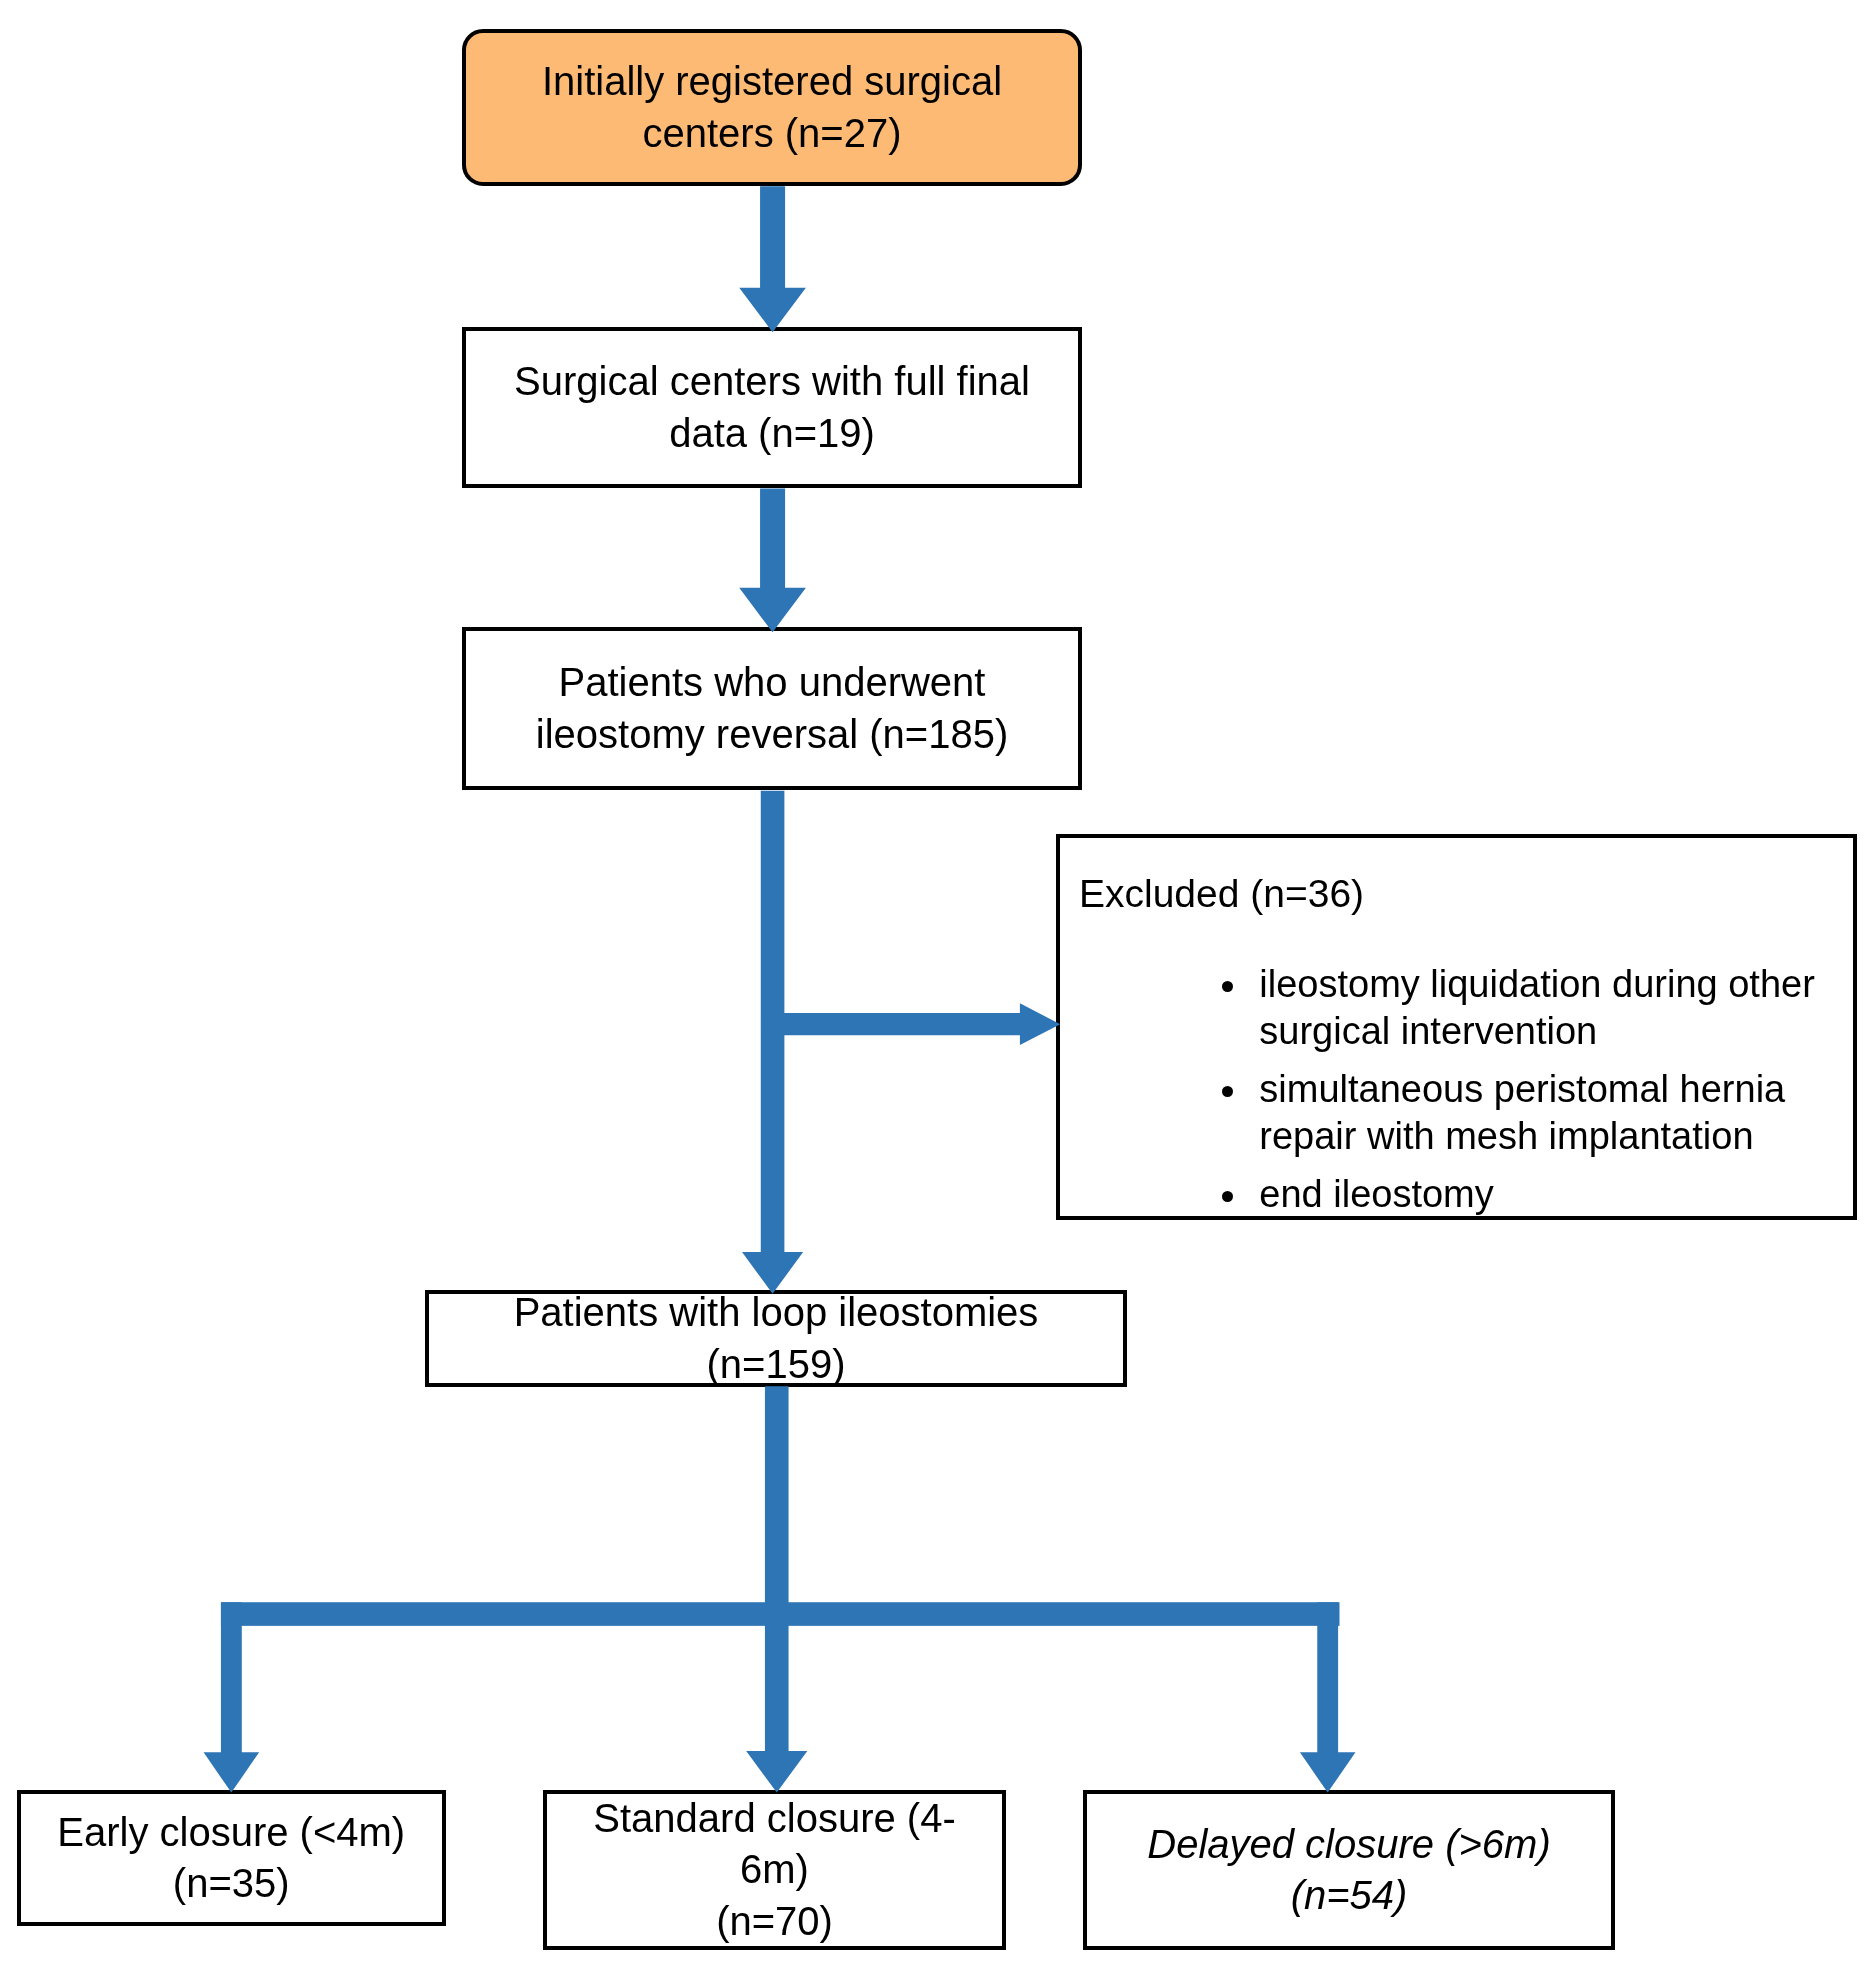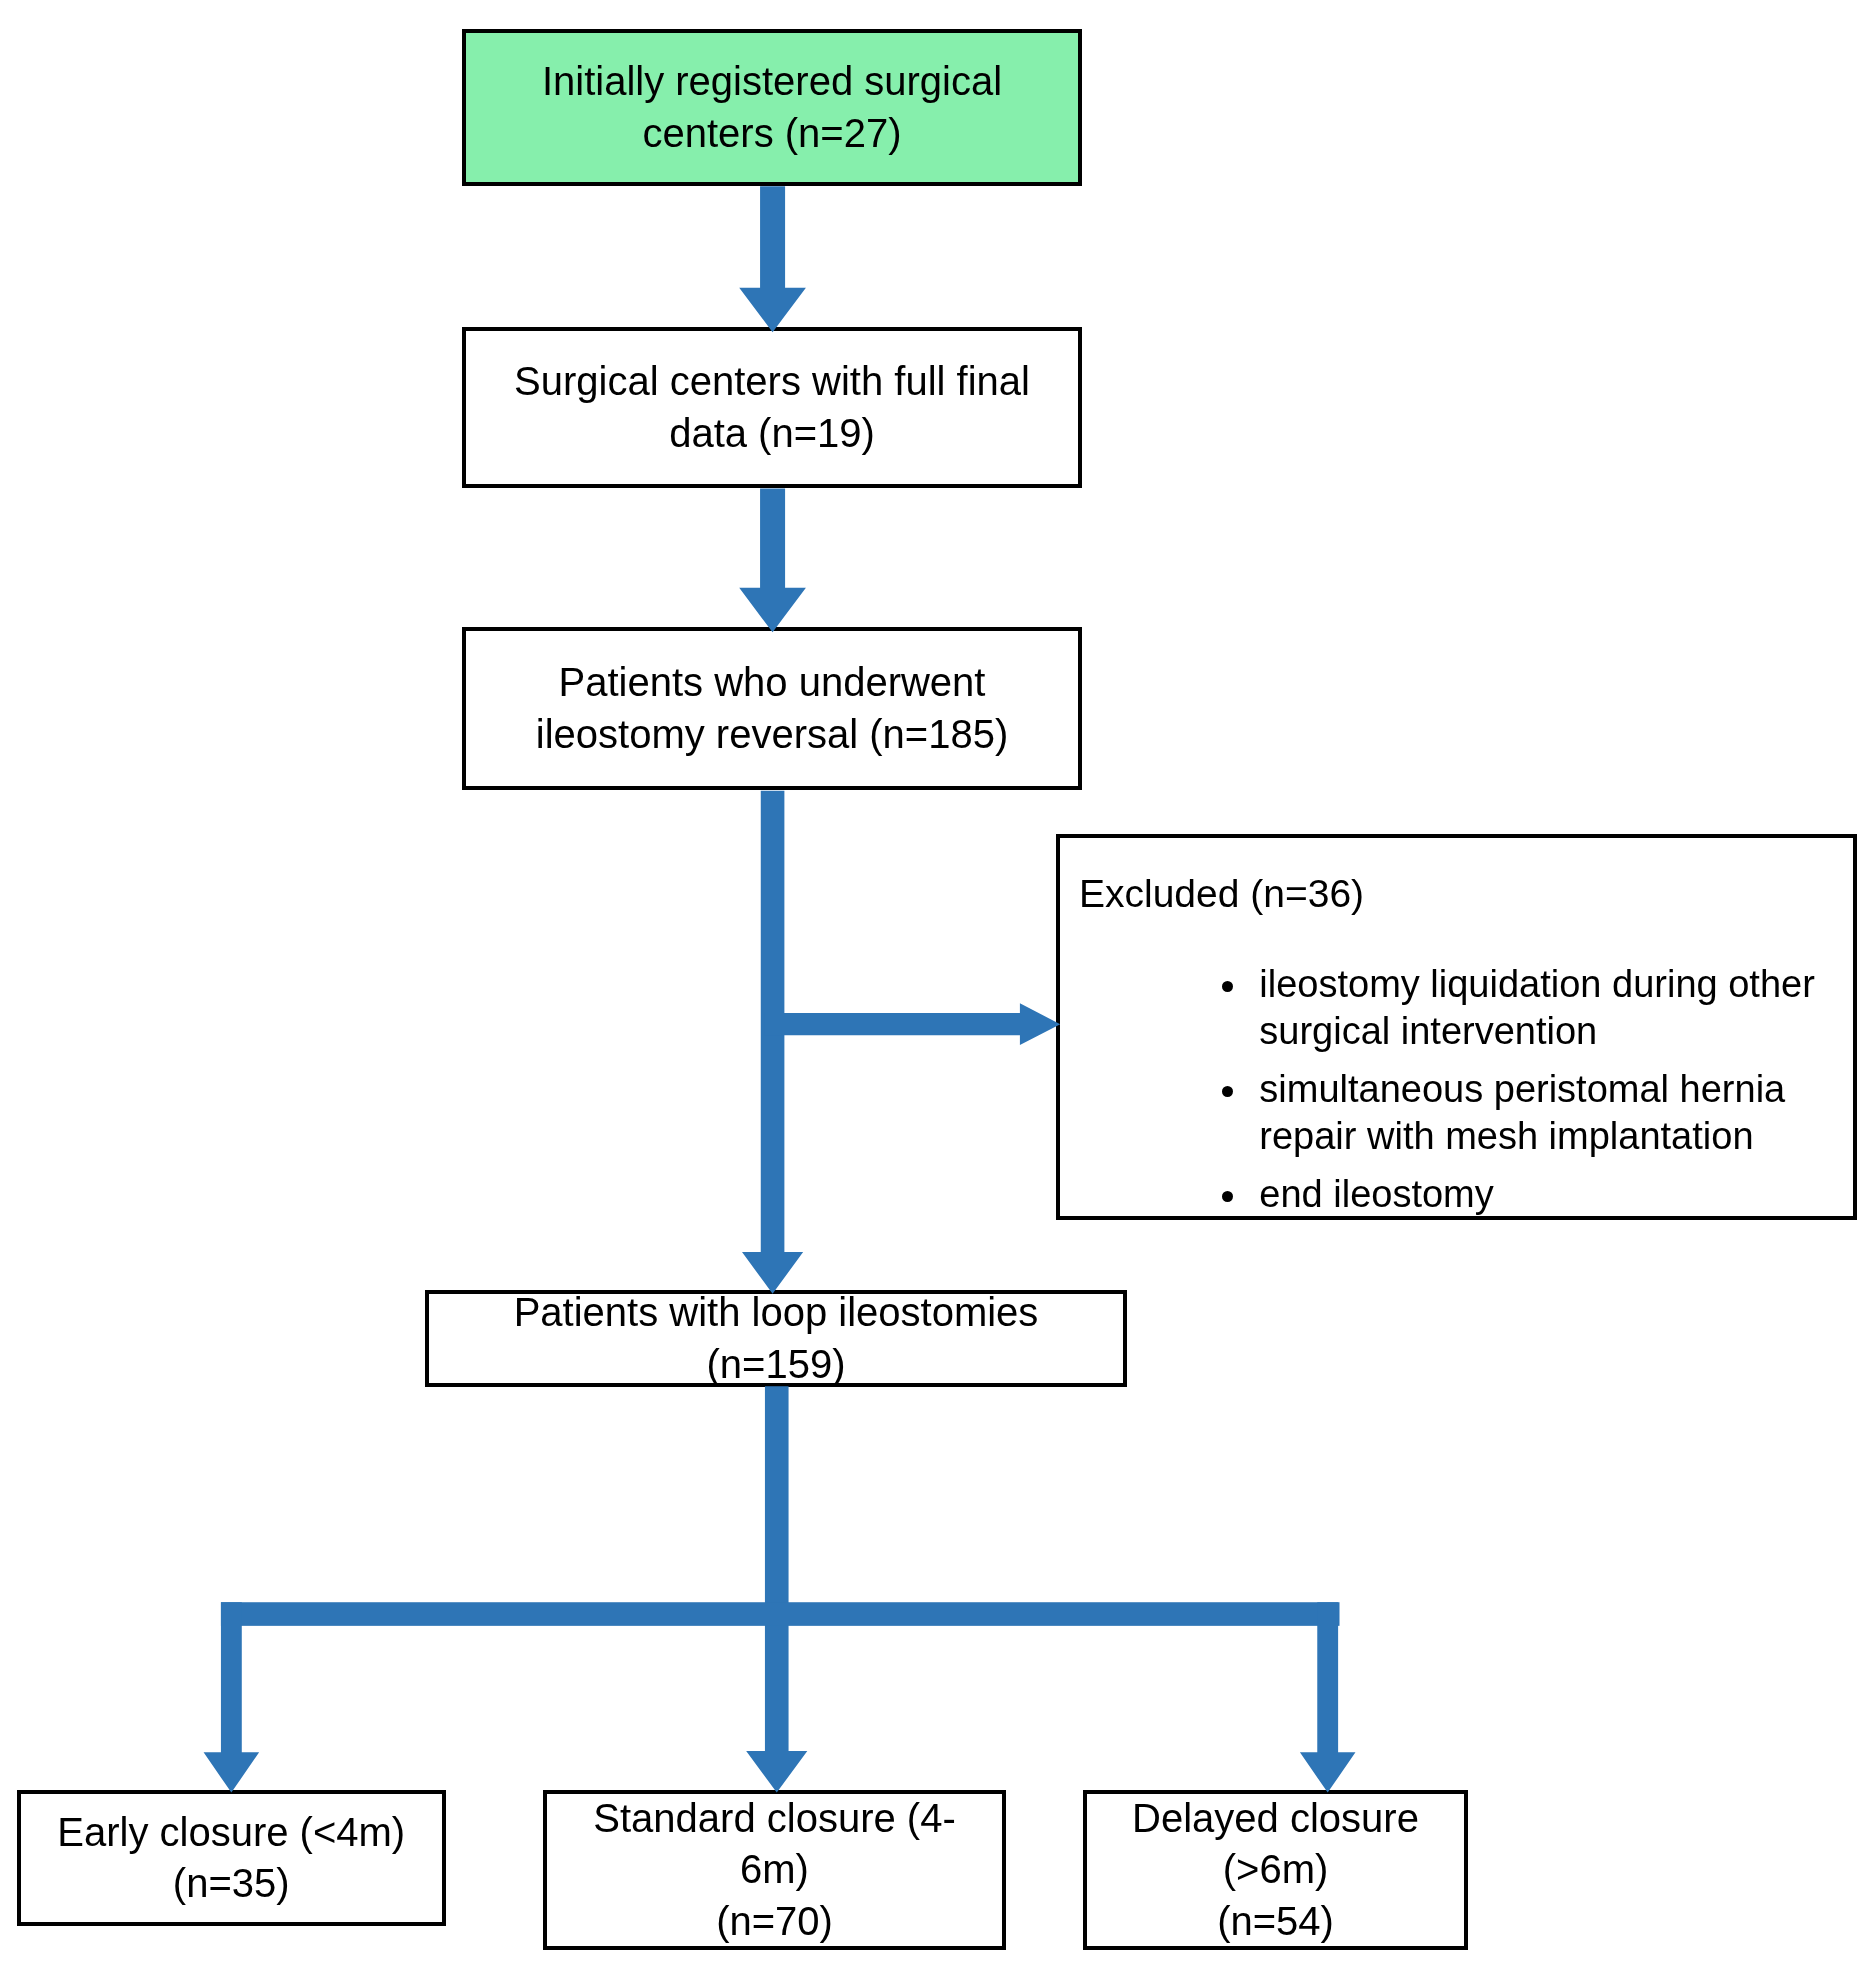--- a/index.html
+++ b/index.html
@@ -29,21 +29,21 @@
     padding: 0 14px;
   }
   
   .box-registered   { left: 462px;  top: 29px;   width: 620px;  height: 157px; }
   .box-finaldata    { left: 462px;  top: 327px;  width: 620px;  height: 161px; }
   .box-reversal     { left: 462px;  top: 627px;  width: 620px;  height: 163px; }
   .box-loop         { left: 425px;  top: 1290px; width: 702px; height: 97px; }
   
   .box-early        { left: 16.7px;   top: 1790px; width: 429px;  height: 136px; }
   .box-standard     { left: 543px;  top: 1790px; width: 463px;  height: 160px; }
-  .box-delayed      { left: 1083px; top: 1790px; width: 385px;  height: 160px; }
+  .box-delayed      { left: 1083px; top: 1790px; width: 532px;  height: 160px; font-style: italic; }
   
   .box-excluded {
     left: 1056px; top: 834px; width: 801px; height: 386px;
     display: block;
     text-align: left;
     padding: 33px 25px 0 19px;
   }
   .excluded-title {
     font-size: 39px;
     line-height: 1.2;
@@ -67,21 +67,21 @@
     width: 1871px;
     height: 1965px;
     pointer-events: none;
   }
 </style>
 </head>
 <body>
 
 <div id="canvas" style="background: rgb(255, 255, 255); color: rgb(0, 0, 0);">
 
-  <div class="box box-registered" style="border-color: rgb(0, 0, 0); background: #86efac;">
+  <div class="box box-registered" style="border-color: rgb(0, 0, 0); background: #fdba74; border-radius: 21px;">
     <div class="label">Initially registered surgical
 centers (n=27)</div>
   </div>
 
   <div class="box box-finaldata" style="border-color: rgb(0, 0, 0); background: rgb(255, 255, 255);">
     <div class="label">Surgical centers with full final
 data (n=19)</div>
   </div>
 
   <div class="box box-reversal" style="border-color: rgb(0, 0, 0); background: rgb(255, 255, 255);">

